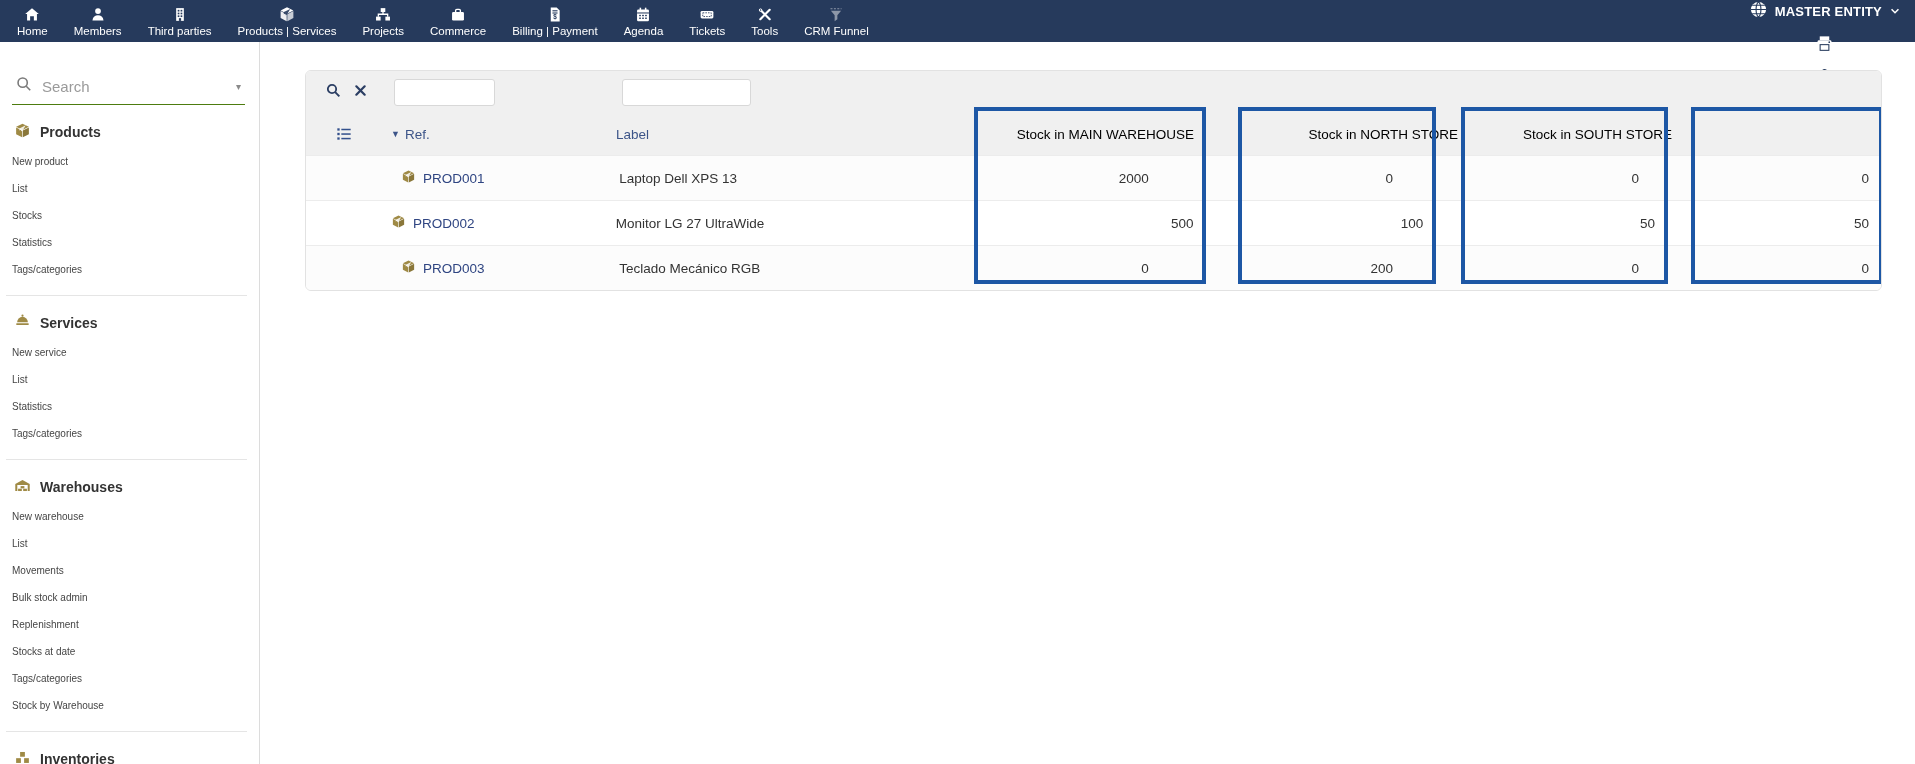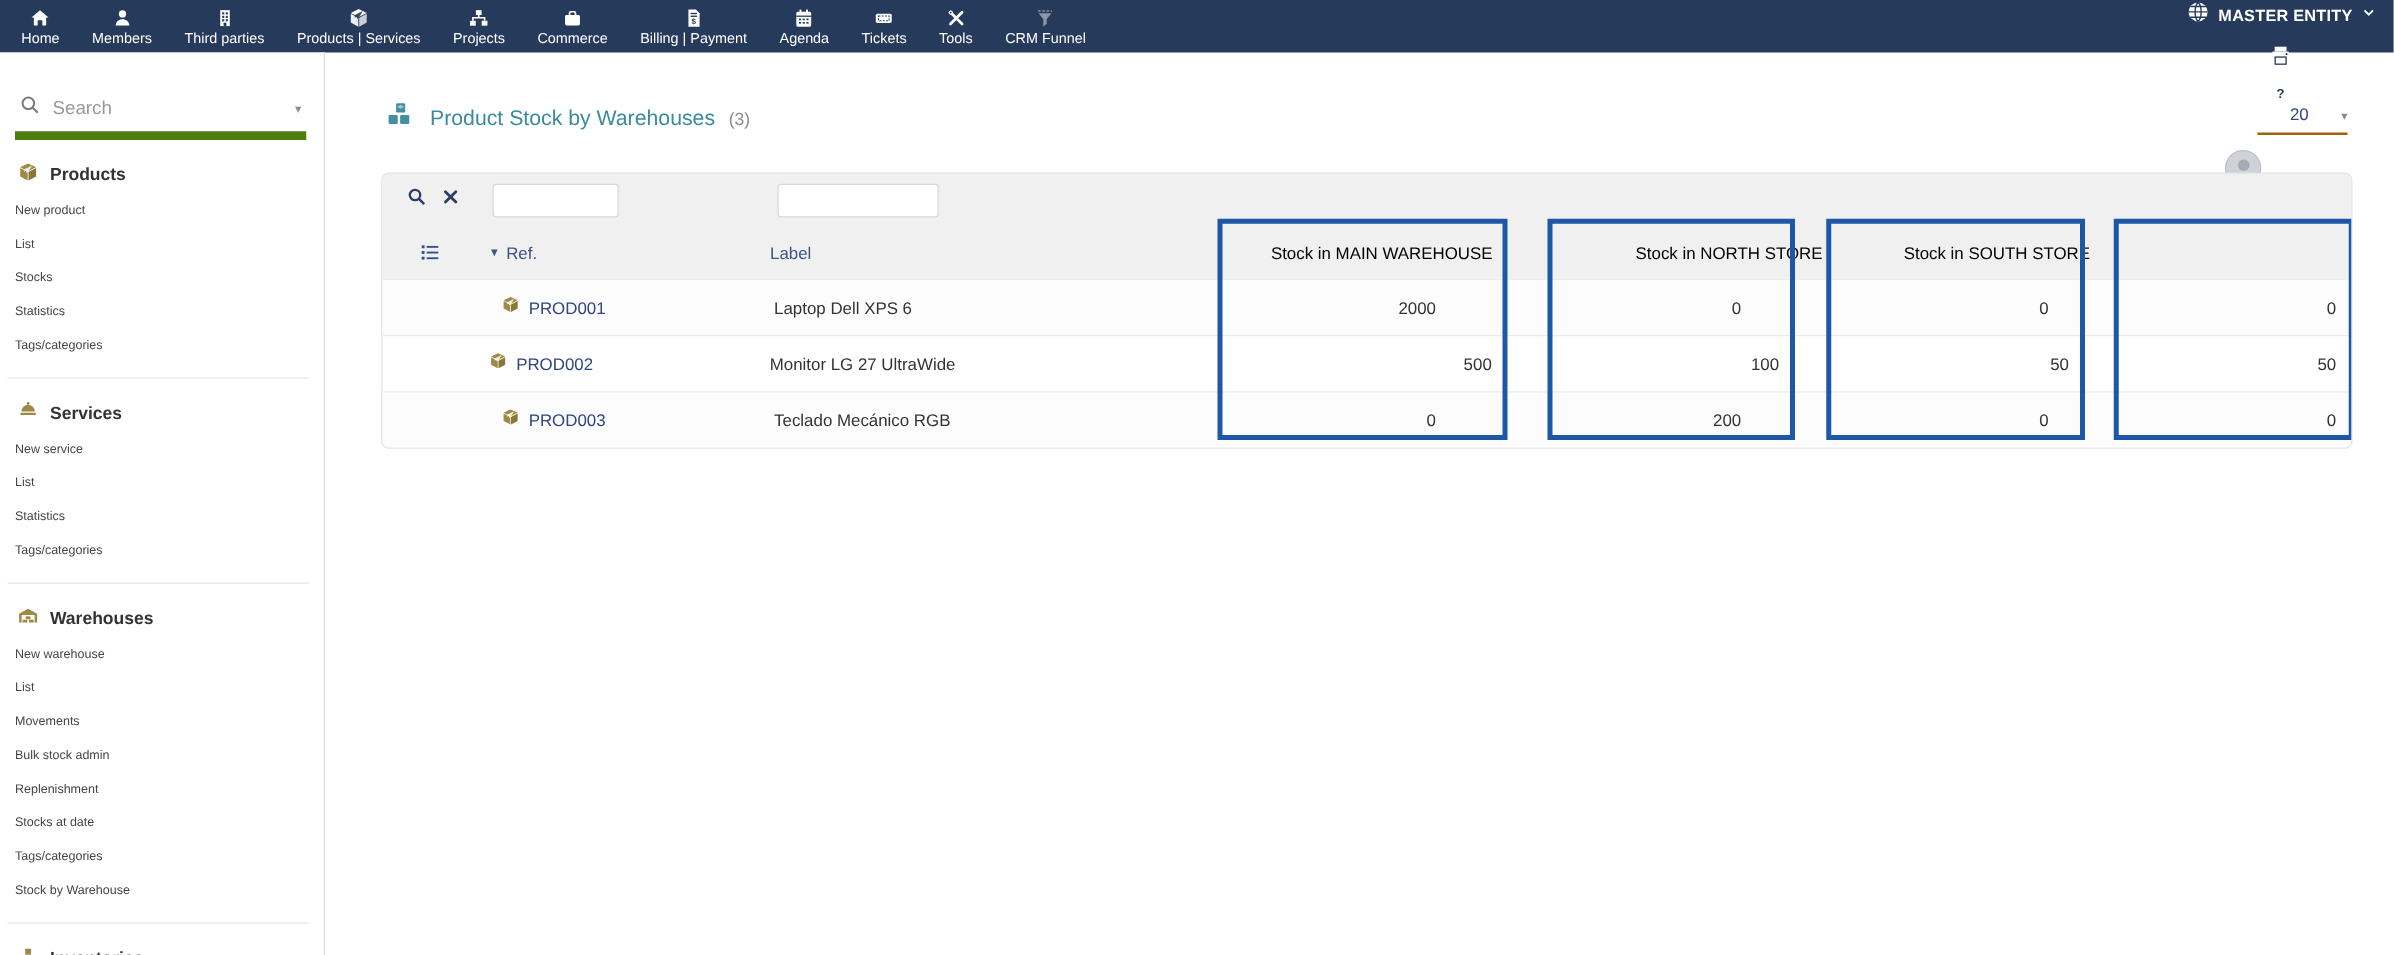--- a/index.html
+++ b/index.html
@@ -19,21 +19,21 @@
   .avatar { width:29px; height:29px; border-radius:50%; overflow:hidden; background:#cfd3d8; border:1px solid #b9bec5; cursor:pointer; }
   .user { display:flex; align-items:center; gap:6px; cursor:pointer; }
   .user-label { font-size:12.5px; font-weight:bold; }
 
   
   .layout { display:flex; height:722px; }
   .sidebar { width:260px; border-right:1px solid #dcdcdc; background:#fff; flex-shrink:0; }
   .main { flex:1; position:relative; }
 
   
-  .search-box { margin:34px 14px 0 12px; display:flex; align-items:center; gap:10px; border-bottom:7px solid #4d7c0f; padding:0 4px 8px 4px; }
+  .search-box { margin:34px 14px 0 12px; display:flex; align-items:center; gap:10px; border-bottom:1px solid #4d7c0f; padding:0 4px 8px 4px; }
   .search-box input { border:none; outline:none; flex:1; font-size:15px; color:#555; background:transparent; width:60px; }
   .search-box input::placeholder { color:#9a9a9a; }
   .search-caret { color:#8a8a8a; font-size:10px; cursor:pointer; }
   .section-header { display:flex; align-items:center; gap:9px; padding:17px 0 7px 14px; font-weight:bold; font-size:14px; color:#333; }
   .side-item { padding:5px 0 6px 12px; font-size:10px; color:#454545; cursor:pointer; line-height:16px; }
   .divider { border-top:1px solid #e5e5e5; margin:11px 12px 0 6px; }
 
   
   .title-row { display:flex; align-items:center; gap:11px; padding:38px 0 0 48px; }
   .page-title { font-size:17px; color:#3a8b9b; font-weight:500; }
@@ -327,32 +327,20 @@
               <rect x="2.5" y="10.8" width="5.6" height="5.6" fill="#9f8a45"></rect>
               <rect x="11.9" y="10.8" width="5.6" height="5.6" fill="#9f8a45"></rect>
             </svg></span>
         <span>Inventories</span>
       </div>
 
     </div>
   </div>
 
   <div class="main">
-    <div class="title-row">
-      <span><svg viewBox="0 0 26 26" width="25" height="25">
-            <g fill="#43919f">
-              <rect x="9.2" y="2.8" width="7.6" height="7.6" rx="1"></rect>
-              <rect x="3" y="12.4" width="7.6" height="7.6" rx="1"></rect>
-              <rect x="12.6" y="12.4" width="7.6" height="7.6" rx="1"></rect>
-            </g>
-            <path d="M13 4.2l3 1.5-3 1.5-3-1.5z" fill="#fff" opacity=".5"></path>
-          </svg></span>
-      <span class="page-title">Product Stock by Warehouses</span>
-      <span class="title-count">(3)</span>
-    </div>
 
     <div class="page-size">
       <span>20</span>
       <span class="search-caret">▾</span>
     </div>
 
     <div class="table-wrap">
 
       <div class="t-row gray">
         <div class="c col-sel">
@@ -418,21 +406,21 @@
           <span><svg viewBox="0 0 20 20" width="15" height="15">
                   <polygon points="10,2 17.5,5.7 10,9.4 2.5,5.7" fill="#9f8a45"></polygon>
                   <polygon points="2.5,6.4 9.6,10 9.6,18 2.5,14.3" fill="#9f8a45"></polygon>
                   <polygon points="17.5,6.4 10.4,10 10.4,18 17.5,14.3" fill="#8a773a"></polygon>
                   <polygon points="13.8,3.9 6.3,7.6 6.3,9.9 8.3,9 8.3,11 10,10.2" fill="#fff" opacity=".85"></polygon>
                 </svg></span>
           <span class="ref-link">PROD001</span>
             </span>
         </div>
         <div class="c col-label">
-            <span class="label-text">Laptop Dell XPS 6</span>
+            <span class="label-text">Laptop Dell XPS 13</span>
           </div>
         <div class="c col-n1 num">2000</div>
         <div class="c gp1"></div>
         <div class="c col-n2 num">0</div>
         <div class="c gp2"></div>
         <div class="c col-n3 num">0</div>
         <div class="c gp3"></div>
         <div class="c col-n4 num">0</div>
       </div>
 

